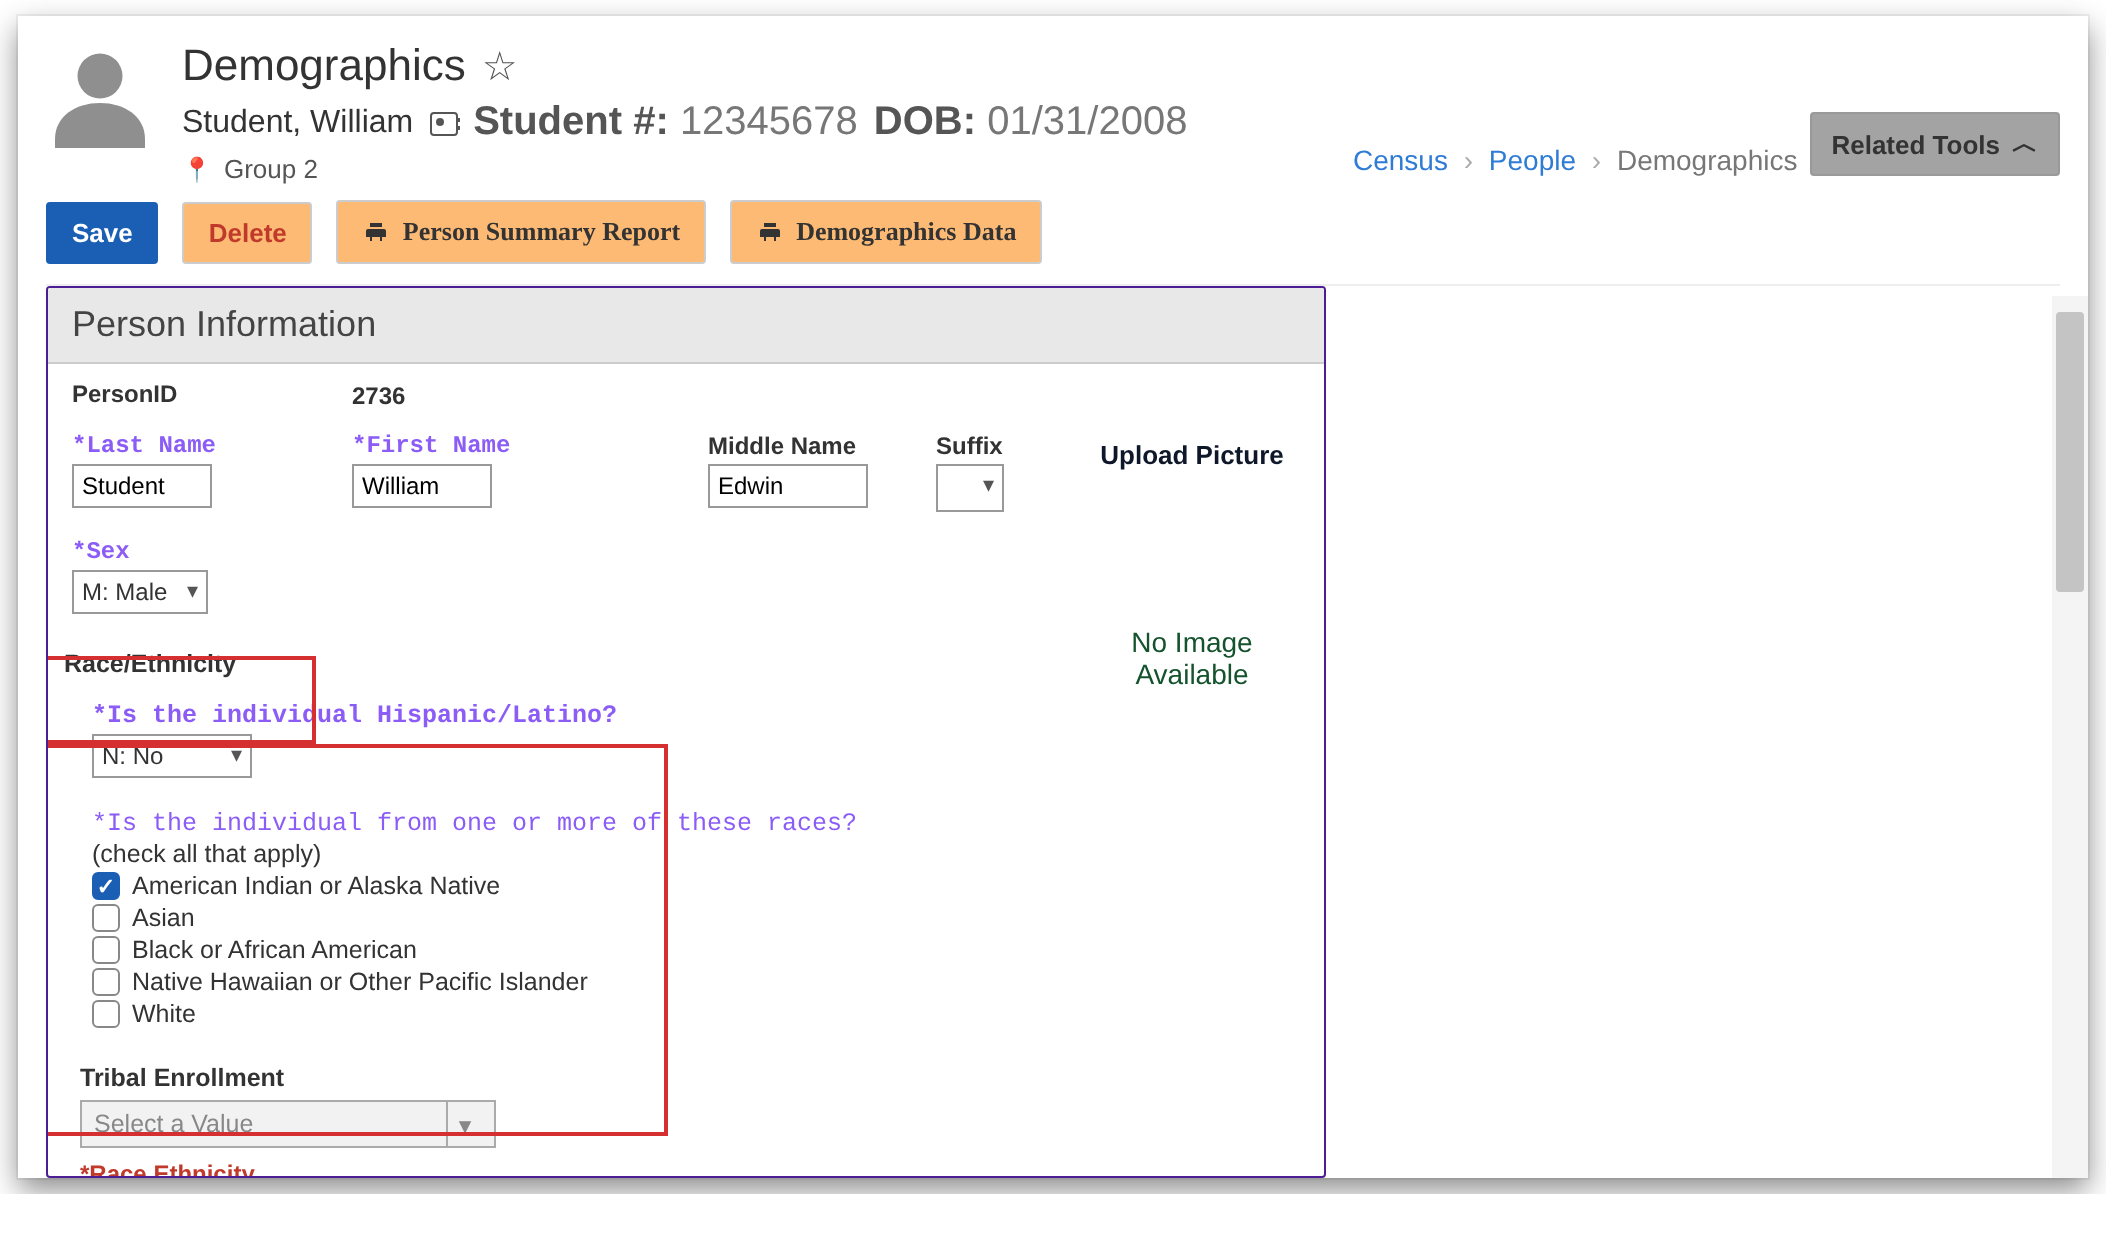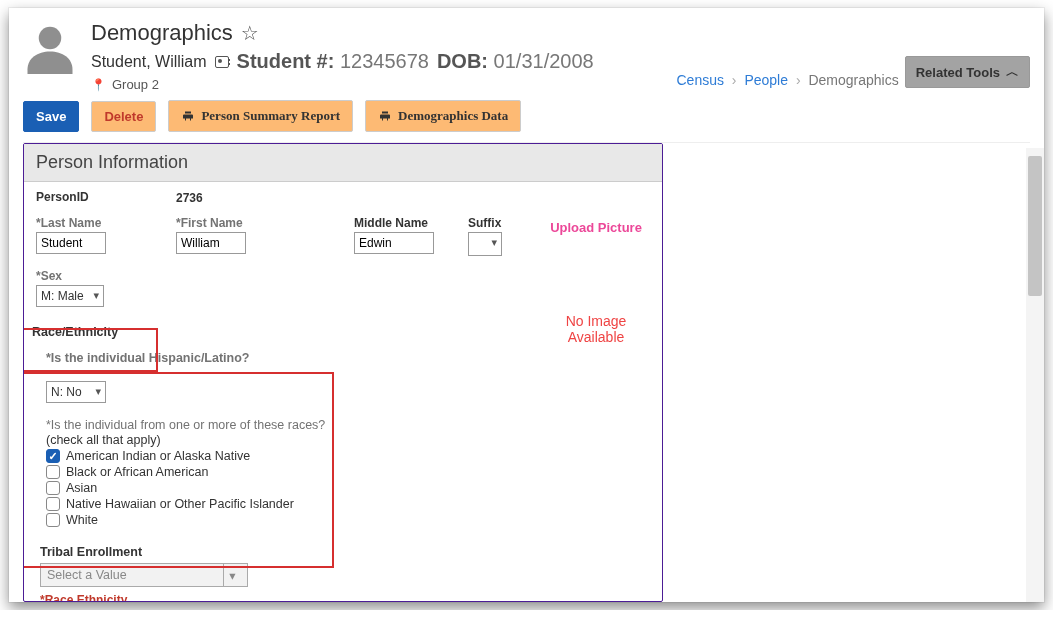--- a/index.html
+++ b/index.html
@@ -43,32 +43,32 @@
   .related { border:1px solid #999; background:#a3a3a3; padding:6px 10px; font-size:13px; font-weight:700; display:flex; align-items:center; gap:6px; border-radius:2px; cursor:pointer; }
   .topright { display:flex; align-items:flex-end; gap:6px;margin-top:36px; }
   
   .main { display:flex; gap:0; border-top:1px solid #eee;}
   .panel { width:640px; border:1px solid #4c1d95; border-radius:2px; margin-bottom:0; overflow:hidden; }
   .panel-h { background:#e8e8e8; border-bottom:1px solid #ccc; padding:8px 12px; font-size:18px; color:#444; }
   .panel-b { padding:6px 8px 0 8px; }
   .row { display:flex; gap:14px; }
   .field { padding:2px 4px 8px 4px; }
   .lbl { font-size:12px; font-weight:700; color:#333; display:block; margin-bottom:2px; }
-  .lbl.req { color:#737373; }
+  .lbl.req { color:#8b5cf6;font-family:Liberation Mono, monospace; }
   .val { font-size:12px; font-weight:700; }
   input[type=text], select.sel {
     font-size:12px; padding:3px 4px; border:1px solid #999; background:#fff;
   }
   .w80 { width:80px; } .w70 { width:70px; }
   .suffix-sel { width:34px; height:24px; border:1px solid #999; background:#fff; position:relative; }
   .suffix-sel::after { content:"▾"; position:absolute; right:4px; top:3px; font-size:11px; color:#555;}
   .sel-wrap { border:1px solid #999; height:22px; display:flex; align-items:center; padding:0 16px 0 4px; position:relative; font-size:12px; background:#fff;}
   .sel-wrap::after { content:"▾"; position:absolute; right:4px; top:3px; font-size:11px; color:#555;}
-  .upload { color:#ec4899; font-size:13px; font-weight:700; cursor:pointer; }
-  .noimg { color:#ef4444; font-size:14px; margin-top:78px; }
+  .upload { color:#0f172a; font-size:13px; font-weight:700; cursor:pointer; }
+  .noimg { color:#14532d; font-size:14px; margin-top:78px; }
   .redbox { position:absolute; border:2px solid #d62f2f; pointer-events:none; }
   .leftcol { position:relative; width:650px;}
   .datewrap { display:flex; gap:0; align-items:center;}
   .datewrap .cal { width:22px; height:22px; border:1px solid #999; border-left:none; display:flex; align-items:center; justify-content:center; background:#fff; cursor:pointer;}
   .race-body { padding: 8px 10px 10px 14px; }
   .chk-row { display:flex; align-items:center; gap:6px; font-size:12.5px; margin:2px 0; }
   .chk { width:14px; height:14px; border:1.5px solid #888; border-radius:3px; display:inline-flex; align-items:center; justify-content:center; background:#fff; cursor:pointer;}
   .chk.on { background:#1a5fb4; border-color:#1a5fb4; color:#fff; font-size:11px; font-weight:700; }
   .subhead { font-size:12.5px; font-weight:700; margin:10px 0 4px 0;}
   .tribal .sel2 { width:208px; height:24px; border:1px solid #aaa; background:#f2f2f2; color:#888; padding:0 6px; display:flex; align-items:center; justify-content:space-between; font-size:12.5px; cursor:pointer;}
@@ -194,40 +194,40 @@
                 <span>M: Male</span>
               </div>
             </div>
           </div>
 
 
           <div class="subhead" style="margin-left:0;">Race/Ethnicity</div>
 
           <div class="race-body">
             <span class="lbl req" style="font-size:12.5px;font-weight:700;">*Is the individual Hispanic/Latino?</span>
-            <div class="sel-wrap" style="width:60px;margin-top:16px;text-align:center;">
+            <div class="sel-wrap" style="width:80px;margin-top:2px;text-align:center;">
               <span>N: No</span>
             </div>
 
             <div style="margin-top:14px;">
               <span class="lbl req" style="font-size:12.5px;font-weight:400;display:inline;">*Is the individual from one or more of these races?</span><br>
               <span style="font-size:12.5px;">(check all that apply)</span>
             </div>
             <div id="race-list" style="margin-top:2px;">
                 <div class="chk-row">
                   <span class="chk on">✓</span>
                   <span>American Indian or Alaska Native</span>
                 </div>
                 <div class="chk-row">
                   <span class="chk"></span>
+                  <span>Asian</span>
+                </div>
+                <div class="chk-row">
+                  <span class="chk"></span>
                   <span>Black or African American</span>
-                </div>
-                <div class="chk-row">
-                  <span class="chk"></span>
-                  <span>Asian</span>
                 </div>
                 <div class="chk-row">
                   <span class="chk"></span>
                   <span>Native Hawaiian or Other Pacific Islander</span>
                 </div>
                 <div class="chk-row">
                   <span class="chk"></span>
                   <span>White</span>
                 </div>
               </div>

